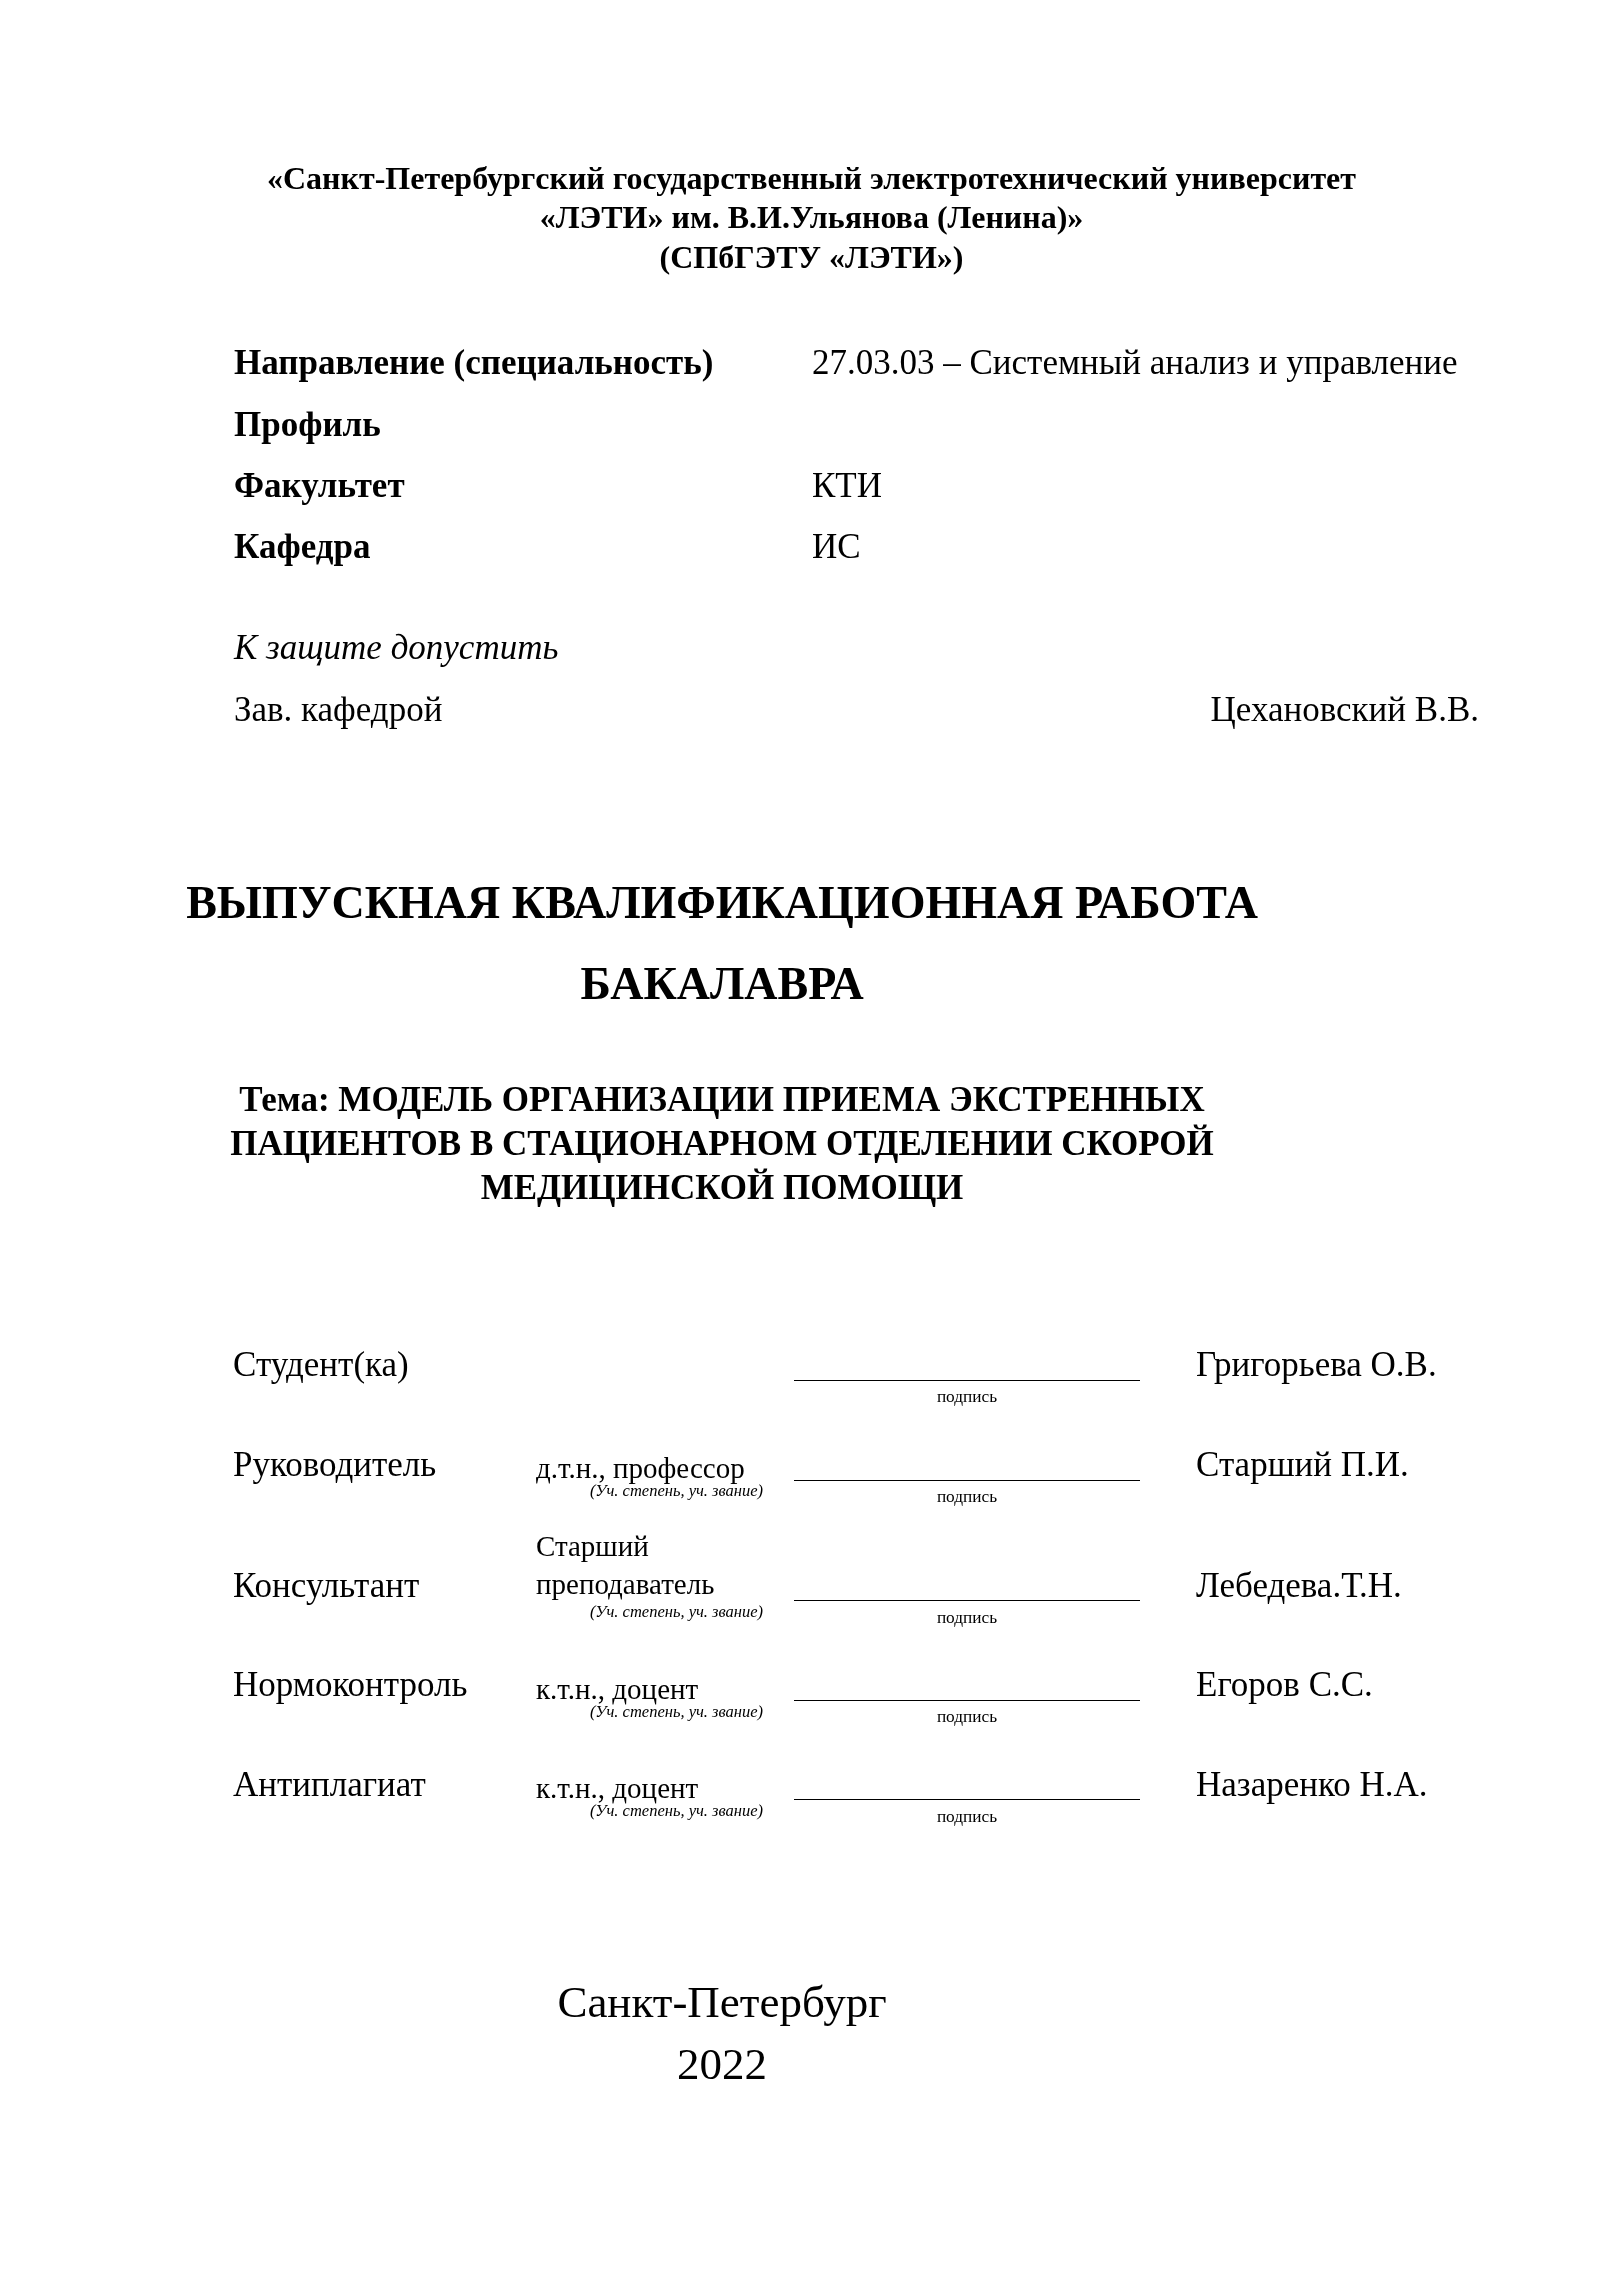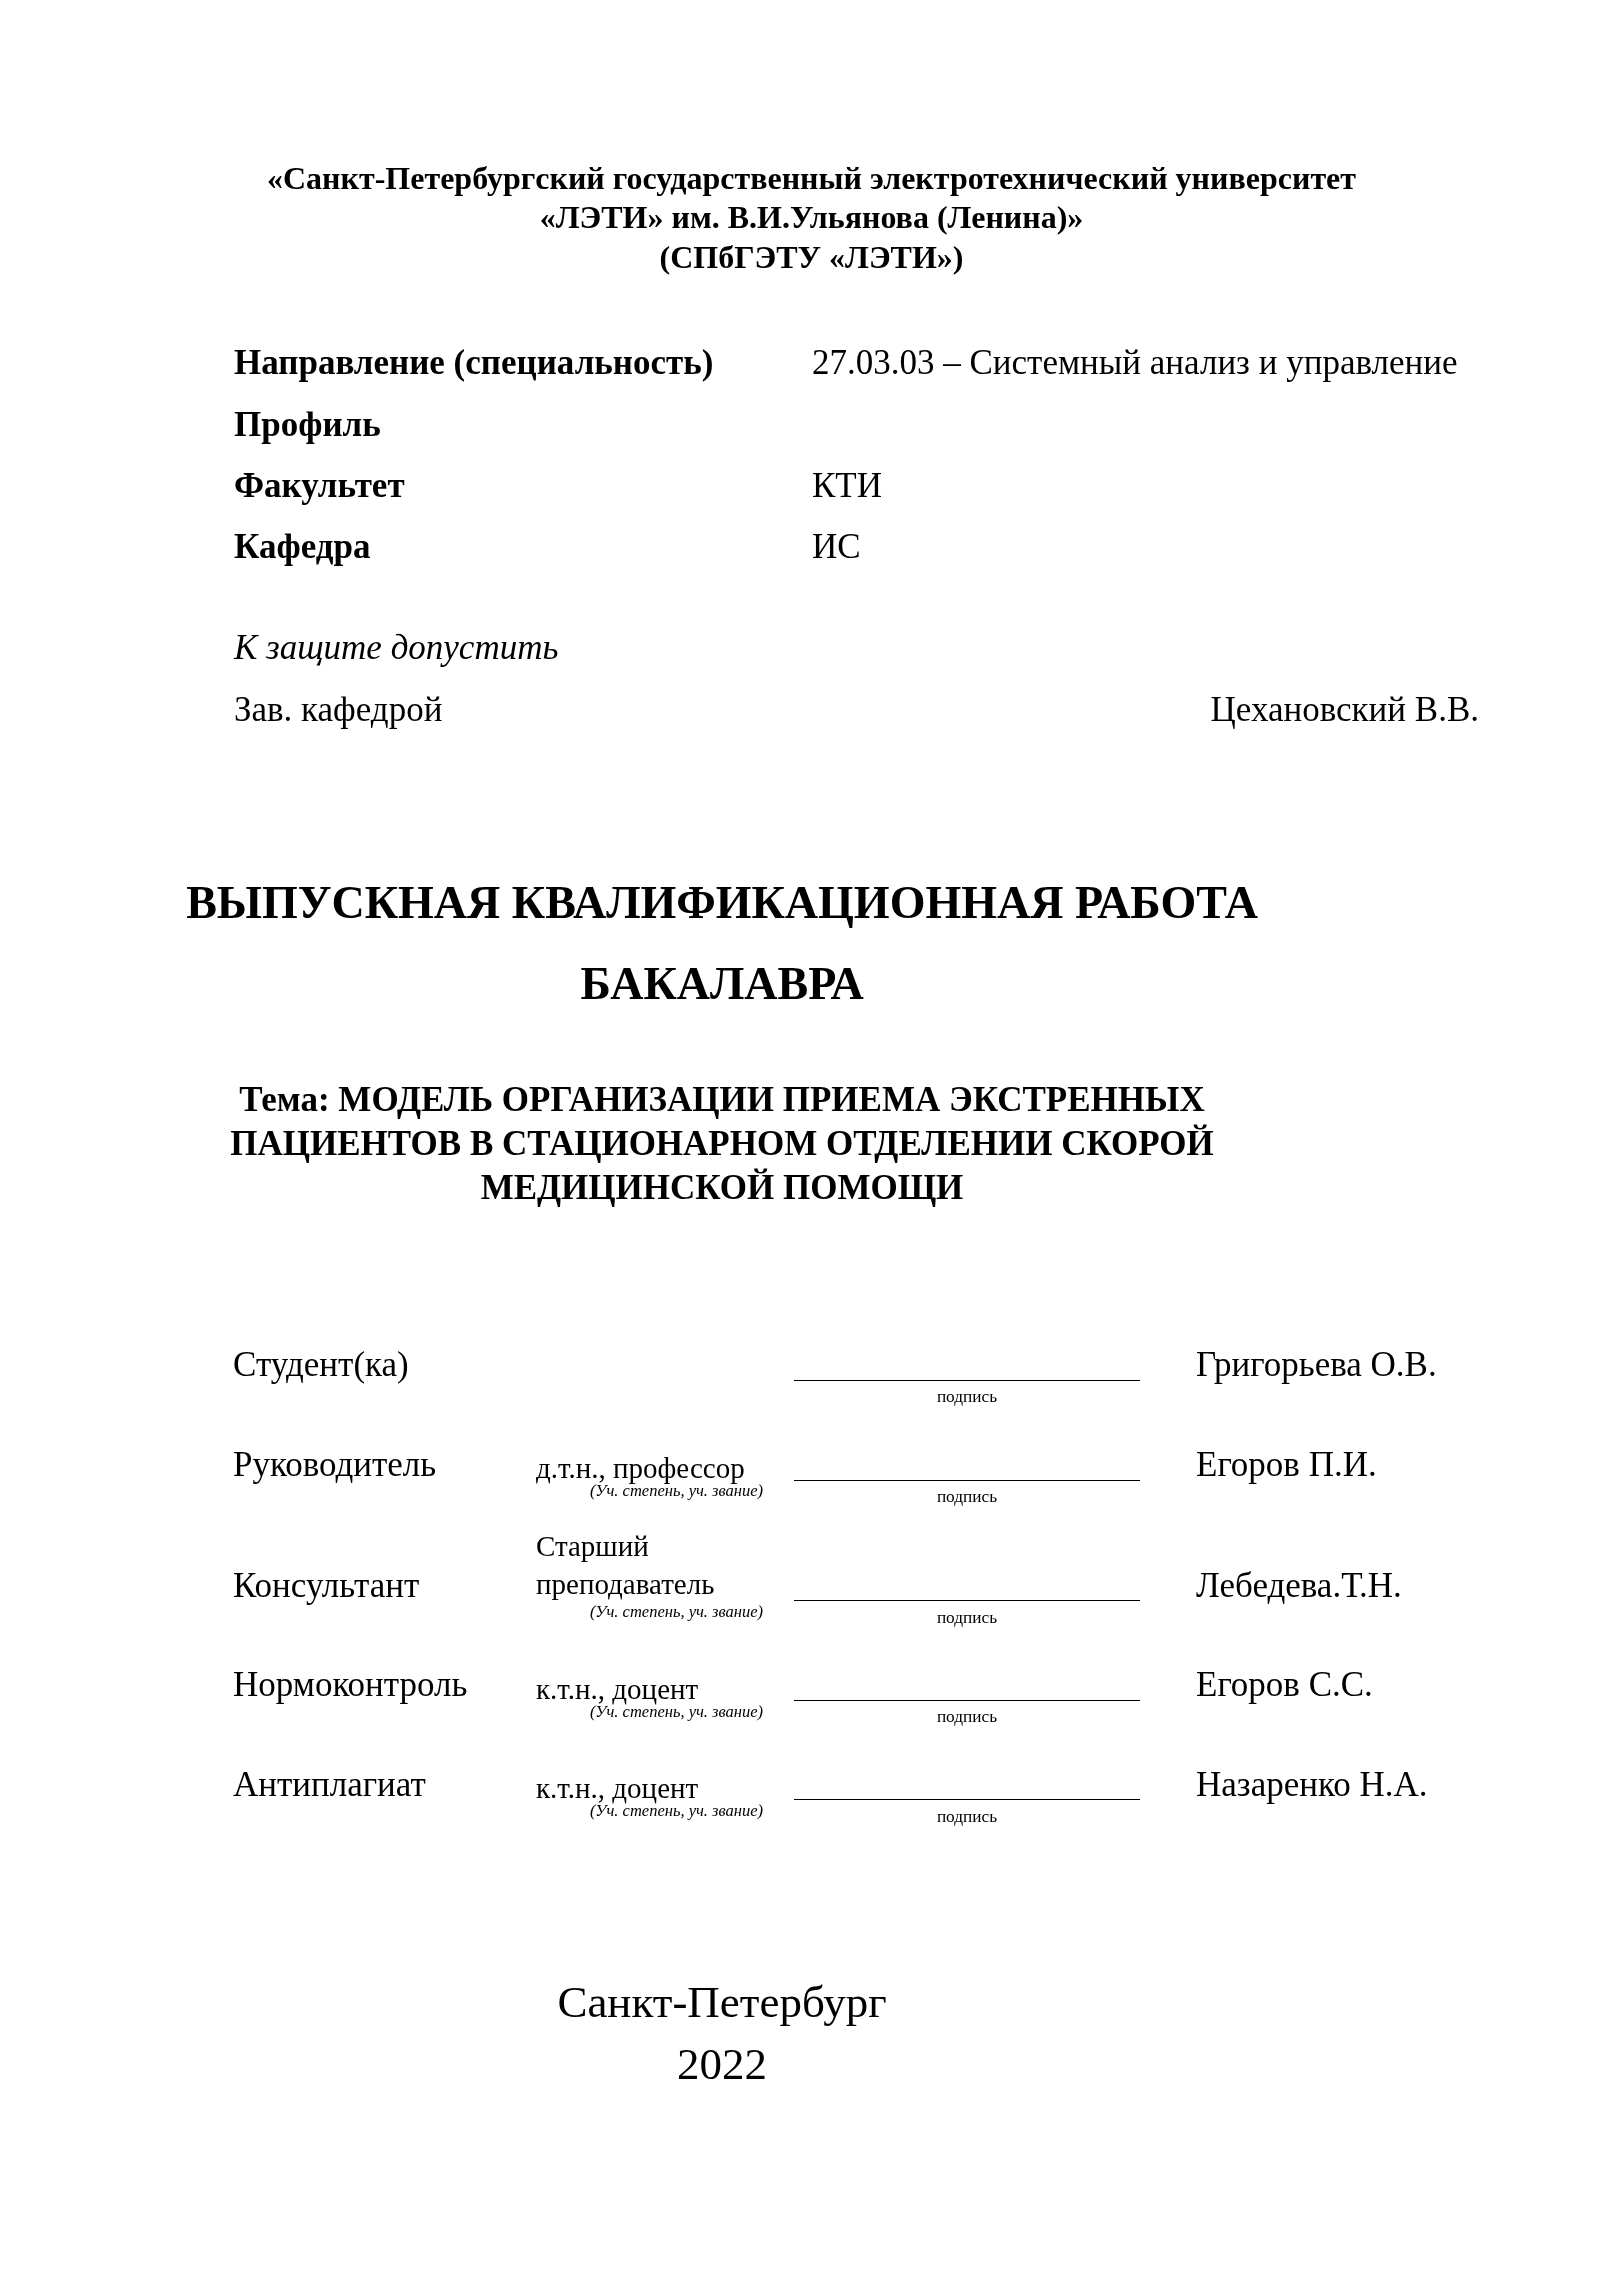--- a/index.html
+++ b/index.html
@@ -61,21 +61,21 @@
     <div class="sigcap" style="top:1388px">подпись</div>
     <div class="abs name" style="top:1347px">Григорьева О.В.</div>
   </div>
 
   <div>
     <div class="abs role" style="top:1447px">Руководитель</div>
     <div class="rank" style="top:1454px">д.т.н., профессор</div>
     <div class="rankcap" style="top:1483px">(Уч. степень, уч. звание)</div>
     <div class="sigline" style="top:1480px"></div>
     <div class="sigcap" style="top:1488px">подпись</div>
-    <div class="abs name" style="top:1447px">Егоров П.И.</div>
+    <div class="abs name" style="top:1447px">Старший П.И.</div>
   </div>
 
   <div>
     <div class="abs role" style="top:1568px">Консультант</div>
     <div class="rank" style="top:1532px">Старший</div>
     <div class="rank" style="top:1570px">преподаватель</div>
     <div class="rankcap" style="top:1604px">(Уч. степень, уч. звание)</div>
     <div class="sigline" style="top:1600px"></div>
     <div class="sigcap" style="top:1609px">подпись</div>
     <div class="abs name" style="top:1568px">Лебедева.Т.Н.</div>

